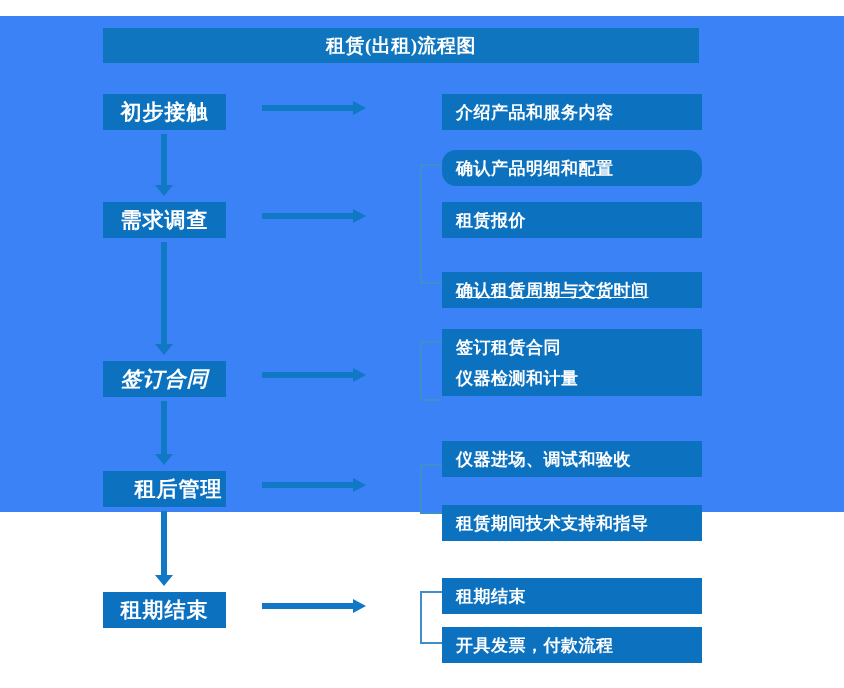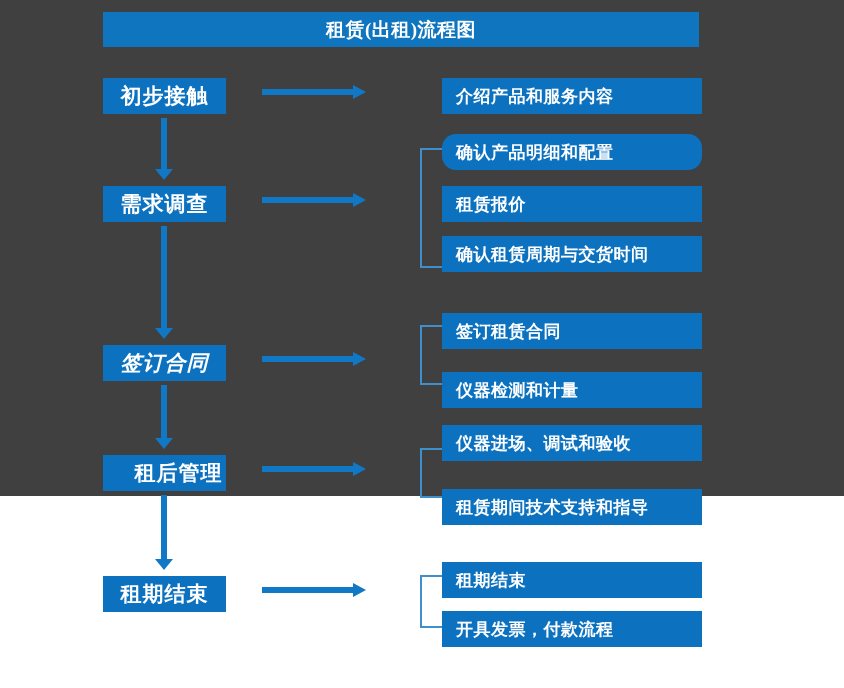--- a/index.html
+++ b/index.html
@@ -7,21 +7,22 @@
     width: 844px;
     height: 688px;
     background: #ffffff;
     font-family: "Liberation Serif", "DejaVu Serif", serif;
     overflow: hidden;
   }
   #canvas {
     position: relative;
     width: 844px;
     height: 496px;
-    background: #404040;
+    background: #3b82f6;
+    margin-top: 16px;
   }
 
   
   .title-bar {
     position: absolute;
     left: 103px;
     top: 12px;
     width: 596px;
     height: 35px;
     background: #0E75BE;
@@ -154,29 +155,29 @@
       </div>
       <div class="node right" style="top: 78px;">介绍产品和服务内容</div>
       <div class="node left" style="top: 186px;">需求调查</div>
       <div class="h-arrow" style="top: 193px;">
         <div class="shaft"></div>
         <div class="head"></div>
       </div>
       <div class="bracket" style="top: 148px; height: 120px;"></div>
       <div class="node right" style="top: 134px; border-radius: 14px;">确认产品明细和配置</div>
       <div class="node right" style="top: 186px;">租赁报价</div>
-      <div class="node right" style="top: 236px;">确认租赁周期与交货时间</div>
+      <div class="node right" style="top: 256px; text-decoration: underline;">确认租赁周期与交货时间</div>
       <div class="node left" style="top: 345px; font-style: italic;">签订合同</div>
       <div class="h-arrow" style="top: 352px;">
         <div class="shaft"></div>
         <div class="head"></div>
       </div>
       <div class="bracket" style="top: 325px; height: 60px;"></div>
       <div class="node right" style="top: 313px;">签订租赁合同</div>
-      <div class="node right" style="top: 372px;">仪器检测和计量</div>
+      <div class="node right" style="top: 344px;">仪器检测和计量</div>
       <div class="node left" style="top: 455px; padding-left: 28px;">租后管理</div>
       <div class="h-arrow" style="top: 462px;">
         <div class="shaft"></div>
         <div class="head"></div>
       </div>
       <div class="bracket" style="top: 448px; height: 50px;"></div>
       <div class="node right" style="top: 425px;">仪器进场、调试和验收</div>
       <div class="node right" style="top: 489px;">租赁期间技术支持和指导</div>
       <div class="node left" style="top: 576px;">租期结束</div>
       <div class="h-arrow" style="top: 583px;">

